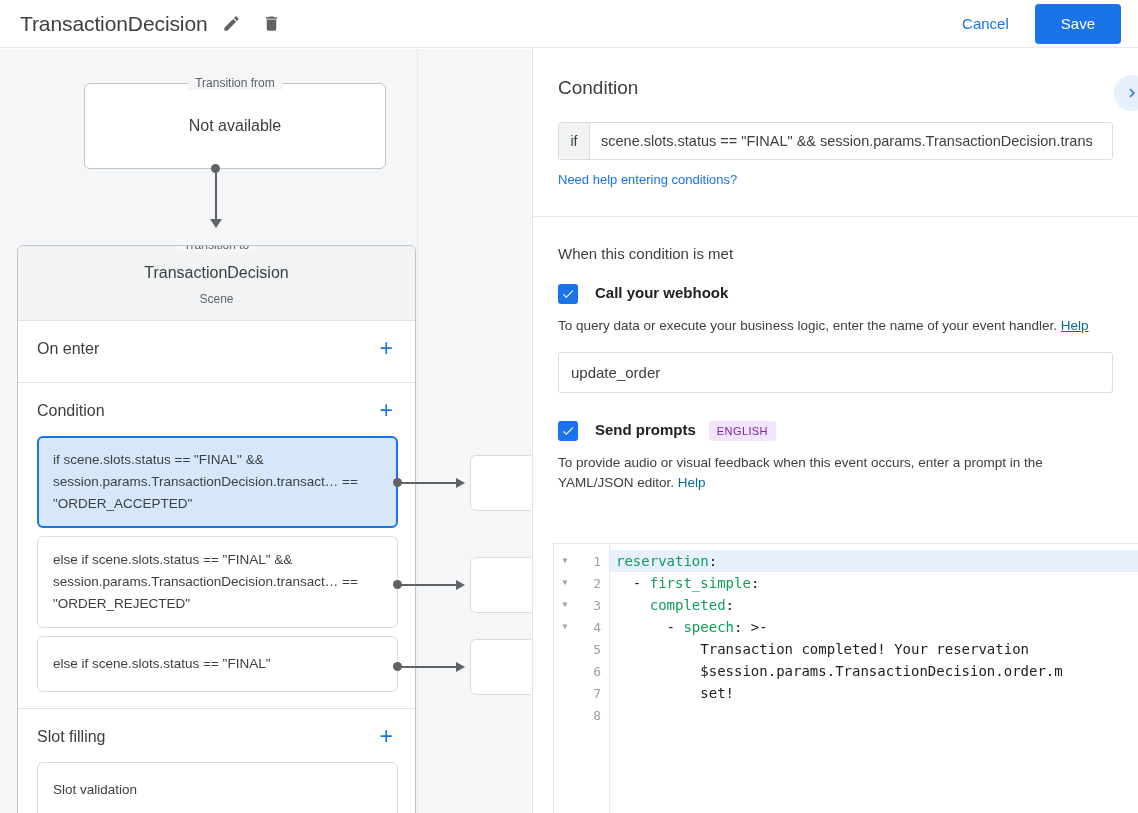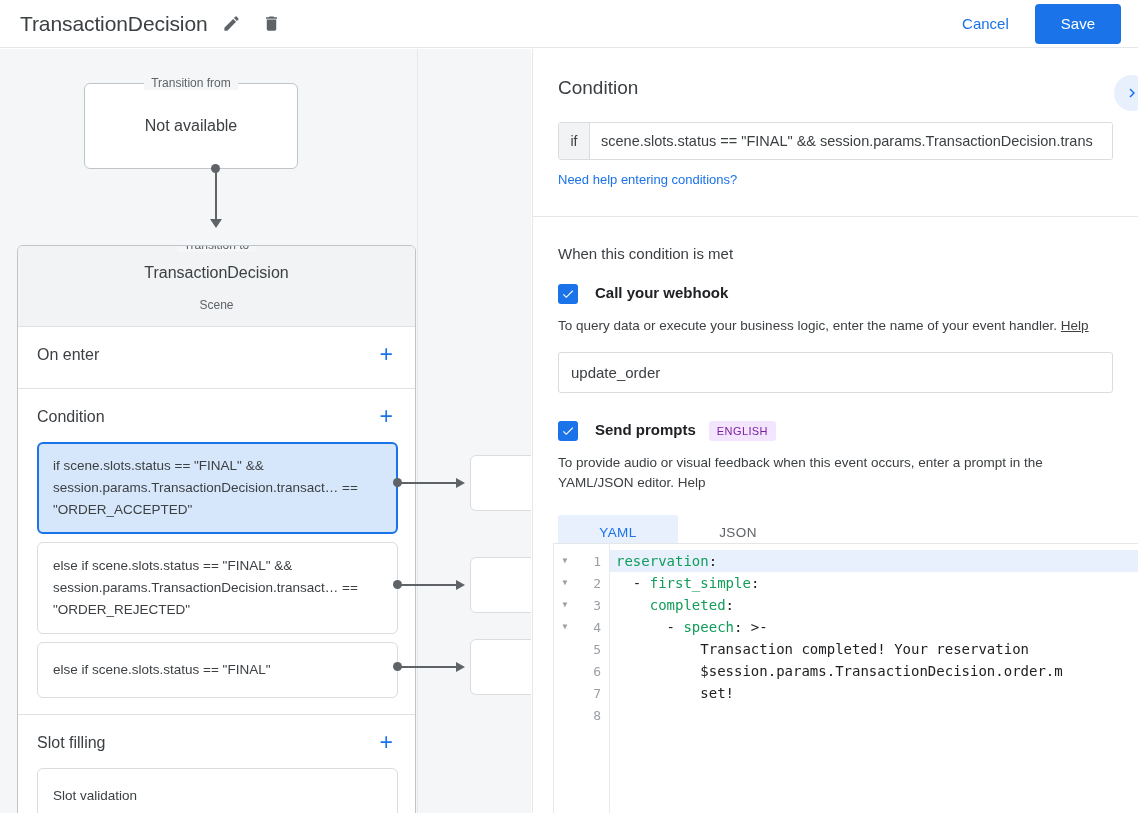--- a/index.html
+++ b/index.html
@@ -82,21 +82,21 @@
     background: #f4f6f7;
     padding: 0 7px;
     font-size: 12px;
     color: #5f6368;
     white-space: nowrap;
   }
 
   
   #transition-from {
     left: 84px; top: 34px;
-    width: 214px; height: 86px;
+    width: 302px; height: 86px;
   }
   #transition-from .body {
     display: flex; align-items: center; justify-content: center;
     height: 100%;
     font-size: 16px;
     color: #3c4043;
   }
 
   
   #transition-to {
@@ -105,21 +105,21 @@
     background: #ffffff;
     overflow: hidden;
   }
   .scene-header {
     background: #f1f3f4;
     padding: 18px 0 14px 0;
     text-align: center;
     border-bottom: 1px solid #e0e2e4;
   }
   .scene-name { font-size: 16px; color: #3c4043; }
-  .scene-sub { font-size: 12px; color: #5f6368; margin-top: 16px; }
+  .scene-sub { font-size: 12px; color: #5f6368; margin-top: 10px; }
 
   .section { border-bottom: 1px solid #e0e2e4; padding: 0 0 16px 0; }
   .section-head {
     display: flex; align-items: center;
     padding: 16px 18px 6px 19px;
   }
   .section-title { font-size: 16px; color: #3c4043; flex: 1; }
   .plus {
     color: #1a73e8; font-size: 23px; line-height: 1;
     cursor: pointer; padding: 0 4px; font-weight: 400;
@@ -275,21 +275,21 @@
     padding: 4px 8px;
     border-radius: 3px;
   }
   .desc {
     margin-top: 12px;
     font-size: 13.5px;
     color: #3c4043;
     line-height: 20px;
     max-width: 560px;
   }
-  .desc a { color: #404040; }
+  .desc a { color: #0369a1; }
   .desc a.u { text-decoration: underline; }
   .text-input {
     margin-top: 16px;
     width: 100%;
     height: 41px;
     border: 1px solid #dadce0;
     border-radius: 3px;
     padding: 0 12px;
     font-size: 15px;
     color: #3c4043;
@@ -506,24 +506,20 @@
       </div>
       <div class="check-label">Send prompts</div>
       <div class="badge">ENGLISH</div>
     </div>
 
     <div class="desc">
       <span>To provide audio or visual feedback when this event occurs, enter a prompt in the YAML/JSON editor.</span>
       <a>Help</a>
     </div>
 
-    <div class="tabs">
-      <div class="tab active">YAML</div>
-      <div class="tab">JSON</div>
-    </div>
   </div>
 </div>
 
 <div class="editor">
   <div class="gutter" id="gutter">
       <div class="gline">
         <div class="fold">▼</div>
         <div class="lnum">1</div>
       </div>
       <div class="gline">

